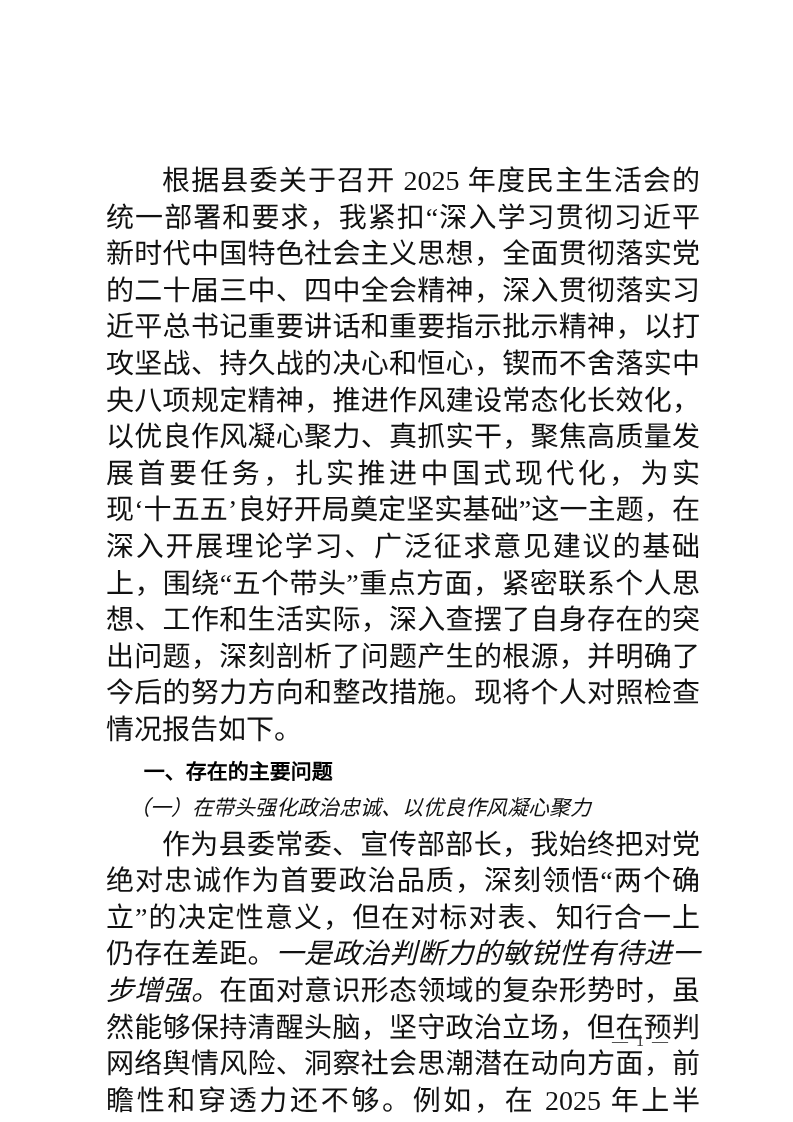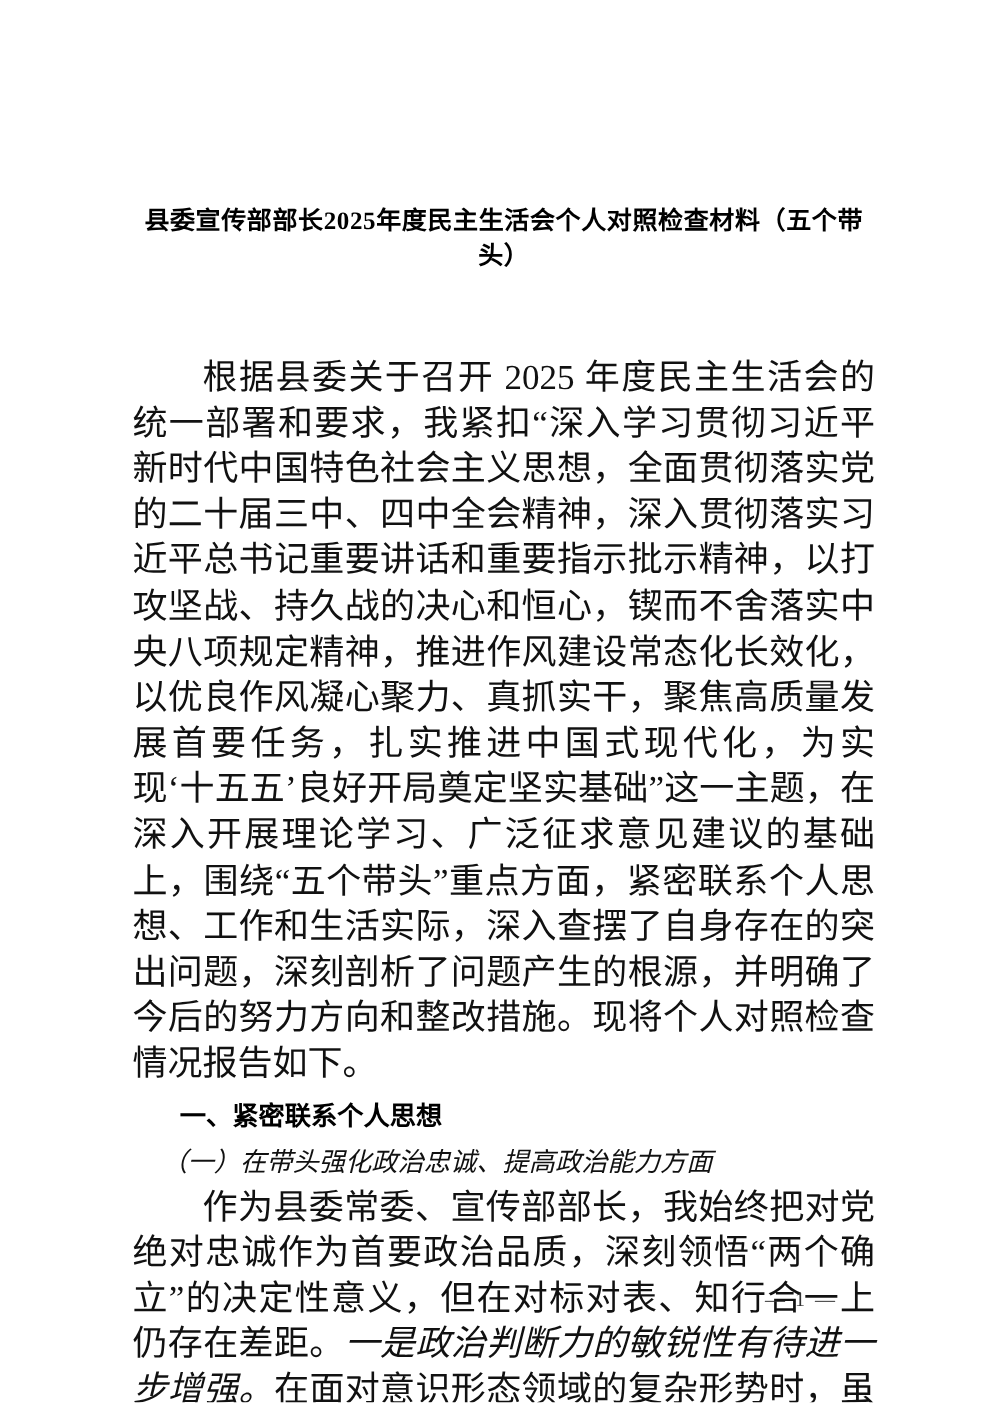--- a/index.html
+++ b/index.html
@@ -72,26 +72,25 @@
     color: #333333;
     letter-spacing: 2px;
   }
 </style>
 </head>
 <body>
 
 <div class="page">
   <div class="content">
 
-    <h1 class="doc-title">县委宣传部部长2025年度民主生活会个人对照检查材料（五个带头）</h1>
 
     <p class="body-text indent-2">根据县委关于召开 2025 年度民主生活会的统一部署和要求，我紧扣“深入学习贯彻习近平新时代中国特色社会主义思想，全面贯彻落实党的二十届三中、四中全会精神，深入贯彻落实习近平总书记重要讲话和重要指示批示精神，以打攻坚战、持久战的决心和恒心，锲而不舍落实中央八项规定精神，推进作风建设常态化长效化，以优良作风凝心聚力、真抓实干，聚焦高质量发展首要任务，扎实推进中国式现代化，为实现‘十五五’良好开局奠定坚实基础”这一主题，在深入开展理论学习、广泛征求意见建议的基础上，围绕“五个带头”重点方面，紧密联系个人思想、工作和生活实际，深入查摆了自身存在的突出问题，深刻剖析了问题产生的根源，并明确了今后的努力方向和整改措施。现将个人对照检查情况报告如下。</p>
 
-    <h2 class="section-heading">一、紧密联系个人思想</h2>
+    <h2 class="section-heading">一、存在的主要问题</h2>
 
-    <h3 class="subsection-heading">（一）在带头强化政治忠诚、提高政治能力方面</h3>
+    <h3 class="subsection-heading">（一）在带头强化政治忠诚、以优良作风凝心聚力</h3>
 
     <p class="body-text indent-2"><span>作为县委常委、宣传部部长，我始终把对党绝对忠诚作为首要政治品质，深刻领悟“两个确立”的决定性意义，但在对标对表、知行合一上仍存在差距。</span><span class="kaiti-emphasis">一是政治判断力的敏锐性有待进一步增强。</span><span>在面对意识形态领域的复杂形势时，虽然能够保持清醒头脑，坚守政治立场，但在预判网络舆情风险、洞察社会思潮潜在动向方面，前瞻性和穿透力还不够。例如，在 2025 年上半年，针对一些涉及我县重大项目建设的负面网络传言，虽然我们及时进行了正面回应和舆论引导，但事后复盘发现，未能提前对相关</span></p>
 
   </div>
 
   <div class="page-number">— 1 —</div>
 </div>
 
 </body></html>

